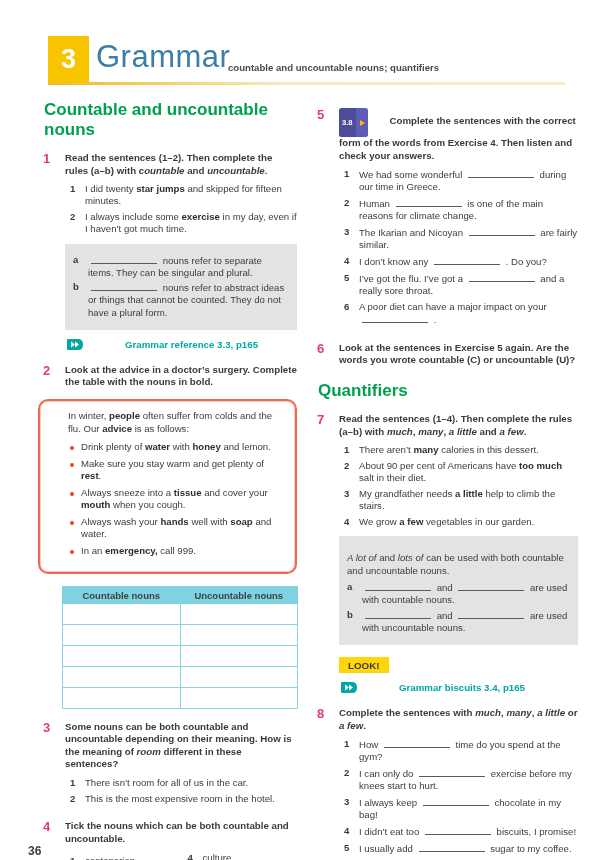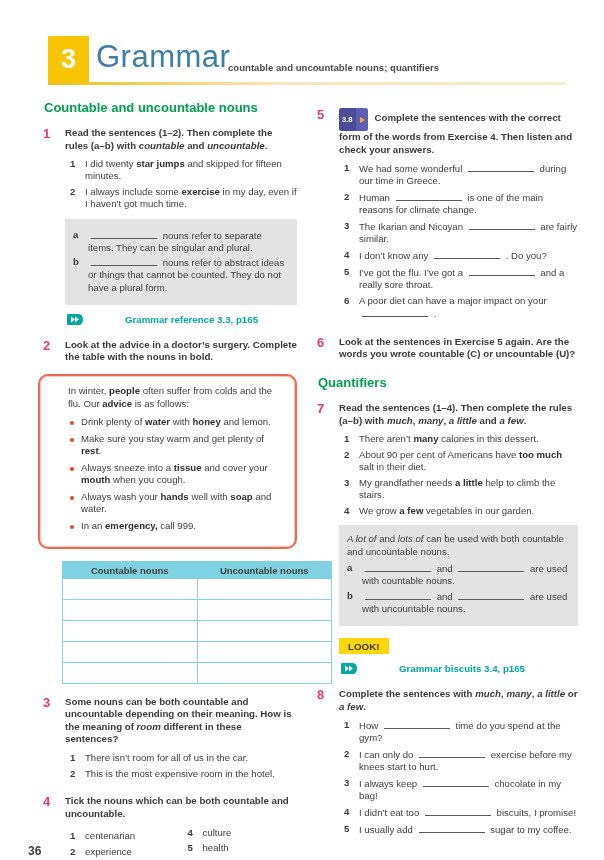--- a/index.html
+++ b/index.html
@@ -26,21 +26,21 @@
   .header-rule{
     position:absolute;left:48px;top:82px;width:517px;height:2.5px;
     background:linear-gradient(90deg,#F2BD13,#F7E7BD 45%,#F8ECCB);
   }
 
   
   .col{position:absolute;top:96px;}
   .col-left{left:40px;width:257px;}
   .col-right{left:314px;width:264px;}
 
-  .section-h{color:#00A04F;font-weight:bold;font-size:13px;margin:4px 0 4px 4px;}
+  .section-h{color:#00A04F;font-weight:bold;font-size:17px;margin:4px 0 4px 4px;}
 
   .ex{display:flex;margin-top:11px;}
   .ex-num{flex:none;width:22px;color:#E43C6B;font-weight:bold;font-size:13px;padding-left:3px;}
   .ex-body{flex:1;min-width:0;}
   .instr{margin:1px 0 0 0;font-weight:bold;font-size:9.7px;line-height:1.29;color:#3a3a3a;}
 
   .items{margin:6px 0 0 5px;}
   .item{display:flex;font-size:9.6px;line-height:1.28;margin:3.5px 0;}
   .item .num{flex:none;width:15px;font-weight:bold;color:#3a3a3a;}
   .item .txt{flex:1;min-width:0;}
@@ -48,49 +48,49 @@
   b{color:#2f2f2f;}
 
   .blank{
     display:inline-block;width:66px;height:9px;
     border-bottom:1.2px solid #5a5a5a;margin:0 3px;vertical-align:baseline;
   }
 
   .rulebox{background:#E3E3E3;padding:8px 10px 9px 8px;margin:8px 0 2px 0;}
   .rulebox .items{margin:0;}
   .rulebox .item{margin:2px 0;}
-  .rulebox .intro{margin:0 0 4px 0;font-size:9.6px;line-height:1.3;}
+  .rulebox .intro{margin:8px 0 4px 0;font-size:9.6px;line-height:1.3;}
 
   .ref{display:flex;align-items:center;margin:9px 0 2px 2px;color:#00A7A3;font-weight:bold;font-size:9.7px;cursor:pointer;gap:37px;}
   .ref-icon{flex:none;width:16px;height:11px;margin-right:5px;display:block;}
 
   
   .advice{
     border:2px solid #EC6A52;border-radius:10px;background:#fff;
     margin:10px 0 0 -2px;padding:9px 11px 10px 28px;
     font-size:9.6px;line-height:1.32;box-shadow:0 0 0 1px #f7c9bd inset;
   }
   .advice .intro{margin:0 0 6px 0;}
   .advice .items{margin:0;}
   .advice .item{margin:4.5px 0;}
 
   
-  .nouns-table{border-collapse:collapse;margin:12px 0 0 22px;width:270px;table-layout:fixed;}
+  .nouns-table{border-collapse:collapse;margin:12px 0 0 22px;width:236px;table-layout:fixed;}
   .nouns-table th{
     background:#7FD2E2;border:1px solid #7FD2E2;color:#3f3f3f;
     font-size:9.5px;font-weight:bold;padding:3px 0 2px 0;
   }
   .nouns-table td{border:1px solid #89D4E3;height:18px;background:#fff;}
 
   .cols2{column-count:2;column-gap:8px;}
   .cols2 .item{break-inside:avoid;}
 
   
   .audio-badge{
-    display:inline-flex;height:23px;vertical-align:-1px;margin-right:7px;
+    display:inline-flex;height:29px;vertical-align:-1px;margin-right:22px;
     border-radius:2.5px;overflow:hidden;cursor:pointer;justify-content:center;
   }
   .audio-num{
     background:#4C4C99;color:#fff;font-size:7.6px;font-weight:bold;
     padding:0 3px;display:flex;align-items:center;
   }
   .audio-play-seg{background:#5D5DB5;width:12px;display:flex;align-items:center;justify-content:center;}
   .audio-play{
     width:0;height:0;border-left:5px solid #FFB400;
     border-top:3.5px solid transparent;border-bottom:3.5px solid transparent;margin-left:1px;

